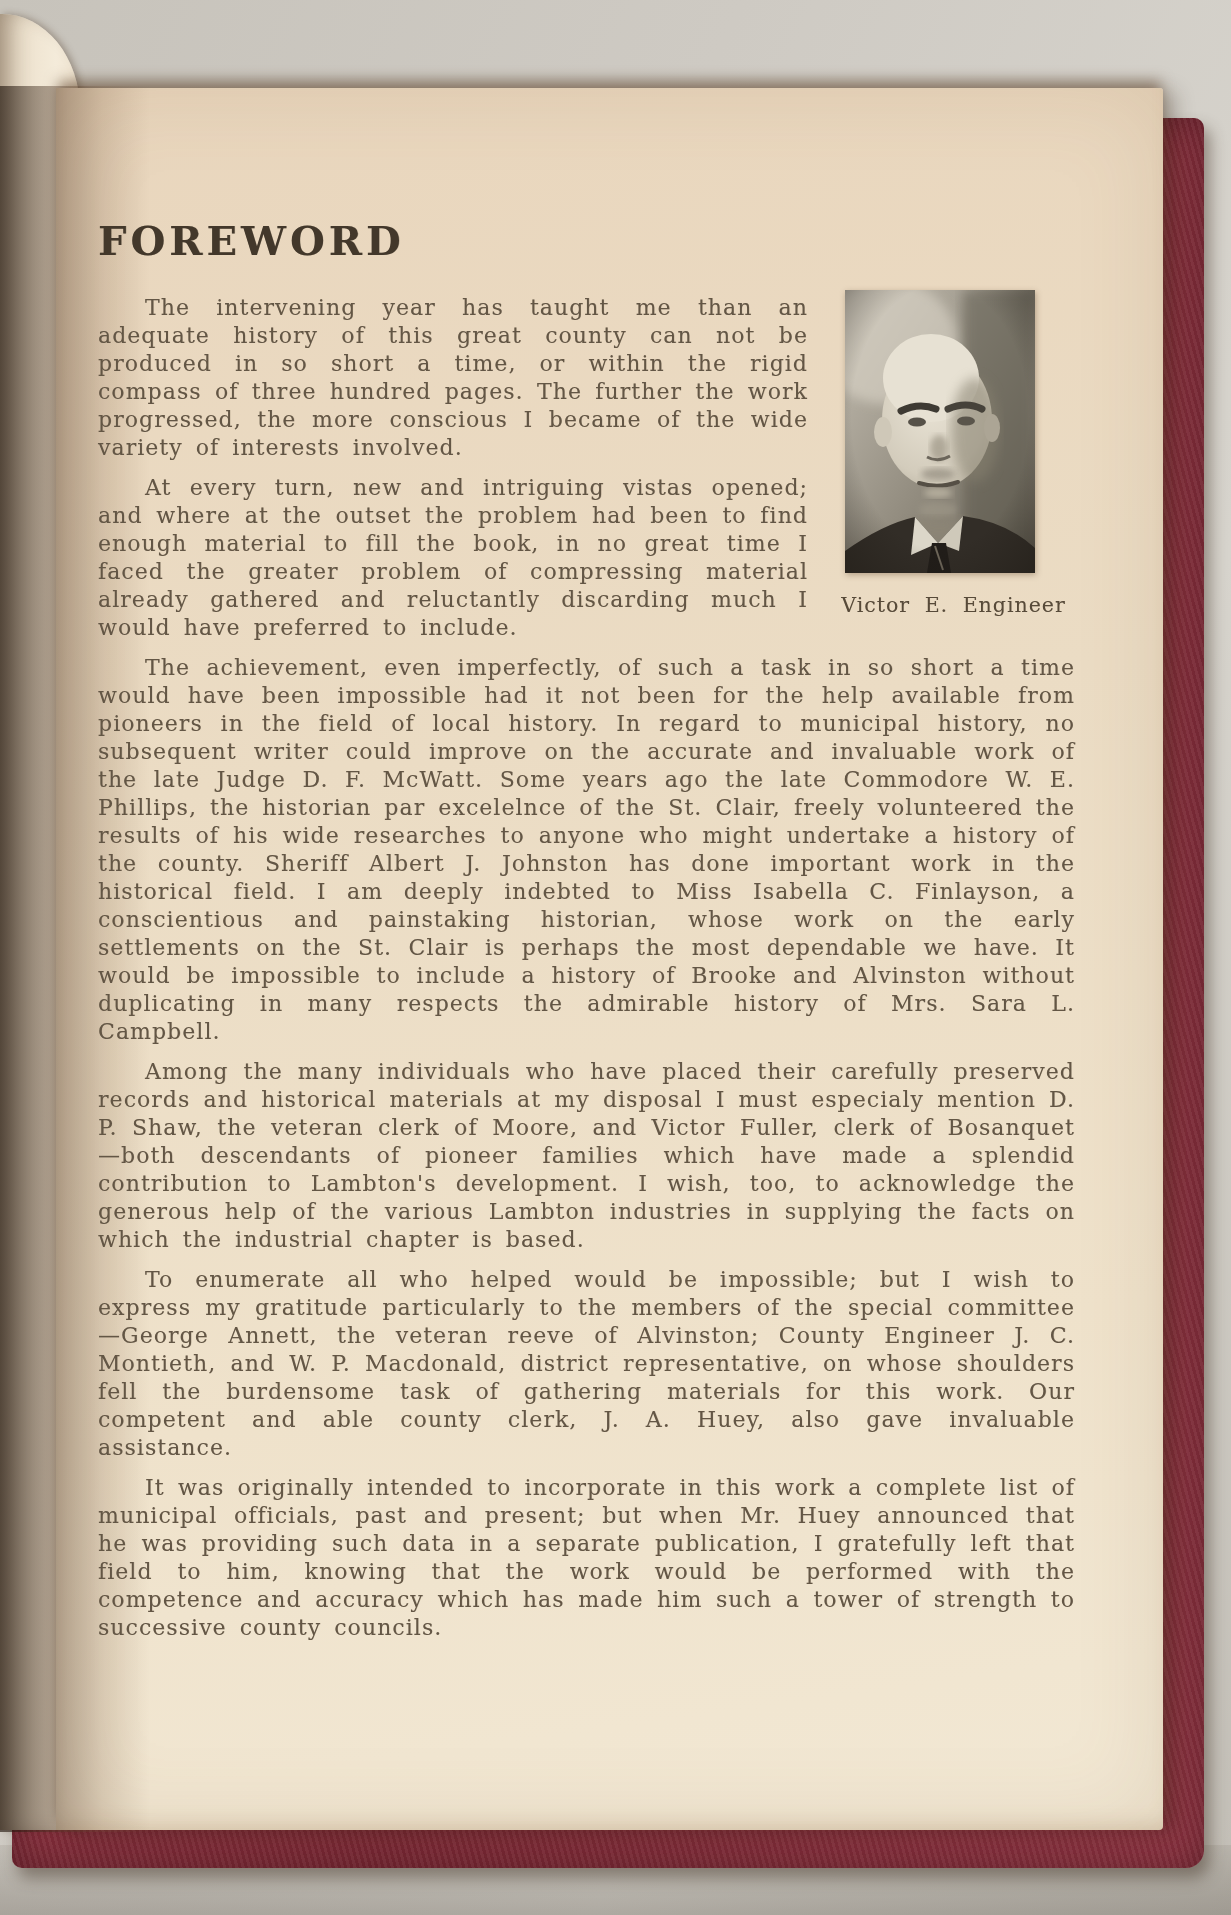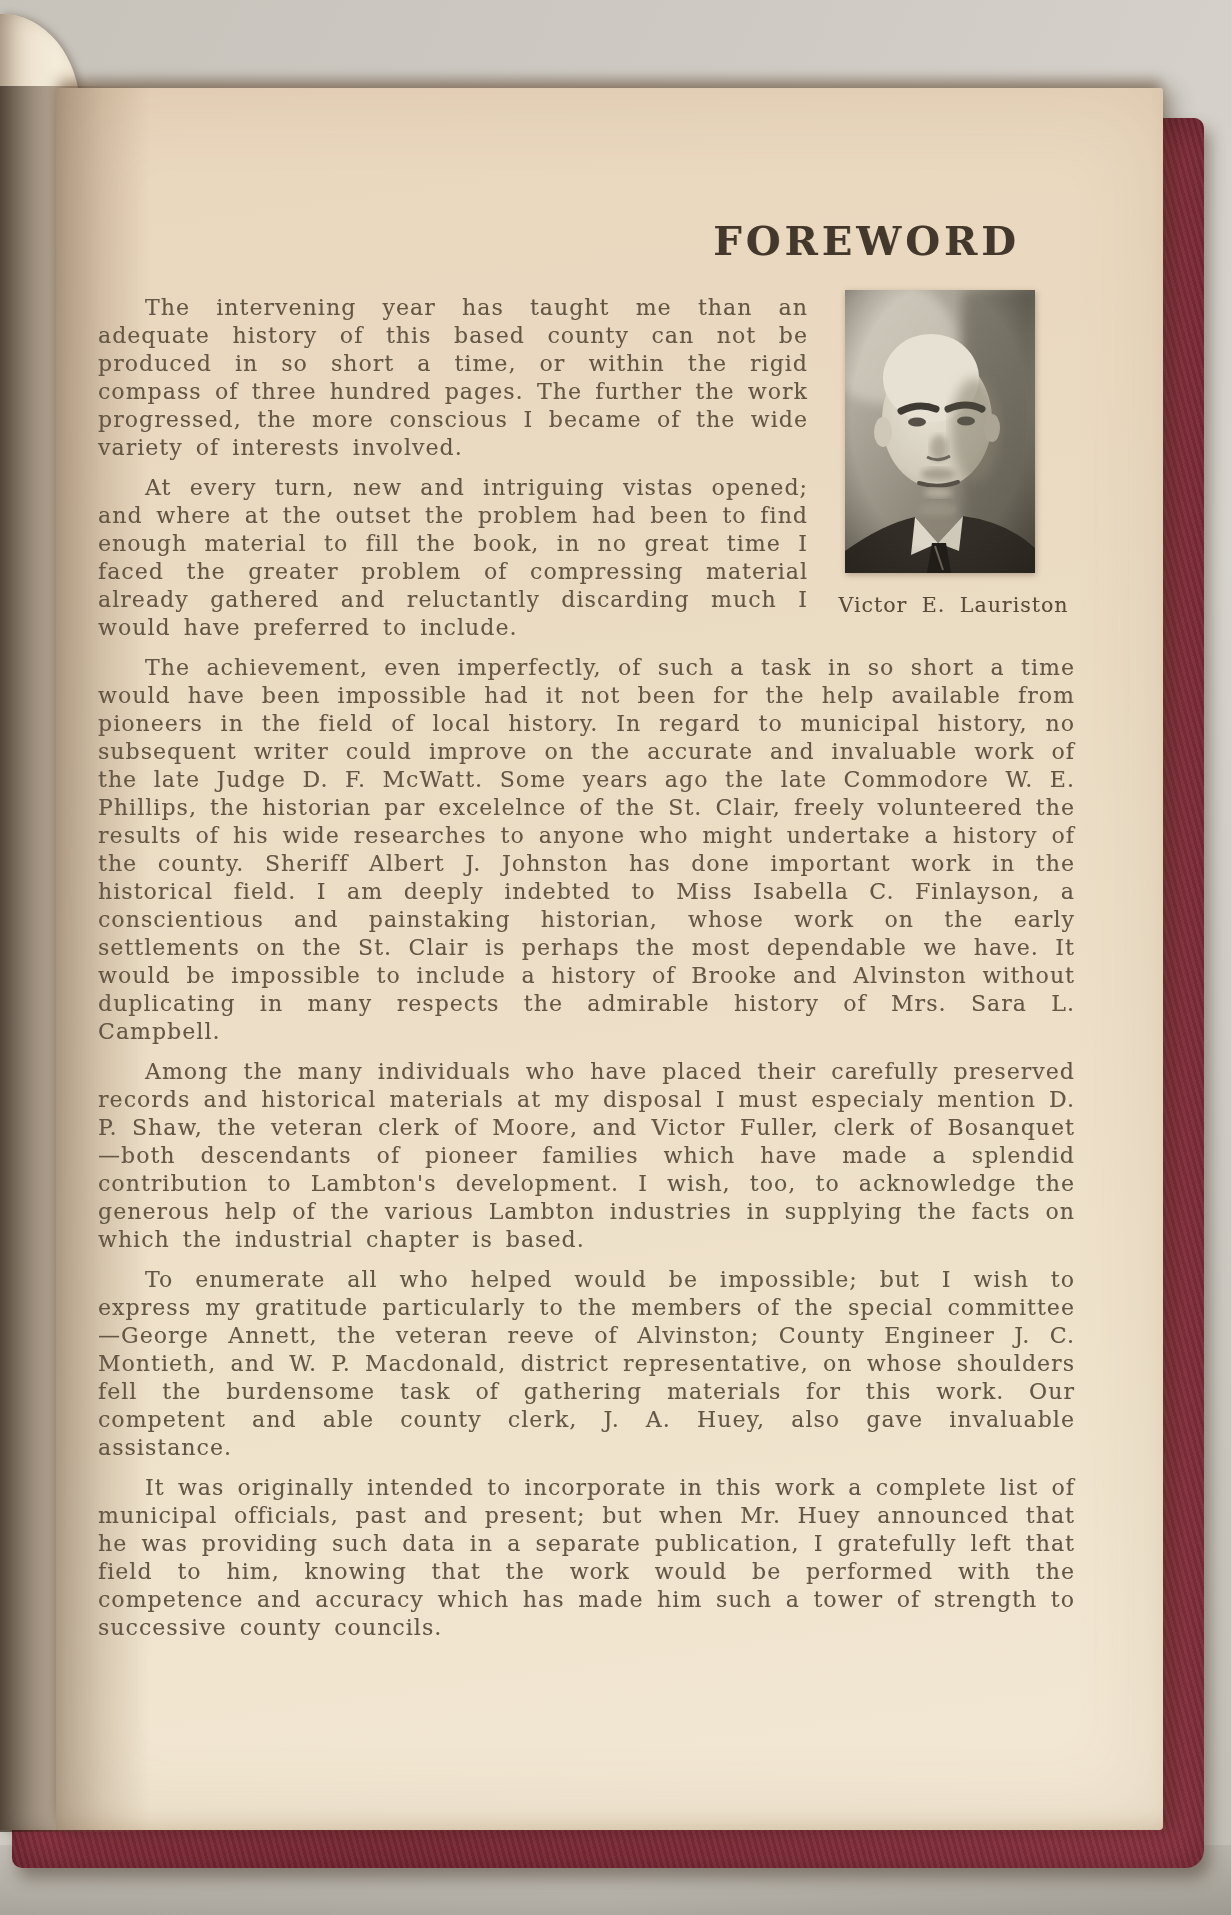--- a/index.html
+++ b/index.html
@@ -49,21 +49,21 @@
   .gutter{
     position:absolute;left:0;top:86px;width:150px;height:1746px;
     background:linear-gradient(90deg,rgba(28,17,9,0.62) 0%,rgba(55,36,22,0.46) 22%,rgba(85,58,37,0.32) 45%,rgba(115,85,58,0.18) 68%,rgba(115,85,58,0) 100%);
   }
   
   .content{
     position:absolute;left:98px;top:218px;width:977px;
     color:#615443;
   }
   .content h1{
-    margin:0 55px 0 0;padding:0;text-align:right;
+    margin:0 55px 0 0;padding:0;text-align:left;
     font-size:40px;line-height:46px;font-weight:700;letter-spacing:4px;
     color:#43382b;text-shadow:0.4px 0.4px 0 rgba(67,56,43,0.35);
   }
   .body-text{
     margin-top:30px;
     font-size:22px;line-height:28px;text-align:justify;
     letter-spacing:1.05px;word-spacing:5px;
     color:#635645;text-shadow:0.3px 0.3px 0.6px rgba(99,86,69,0.28);
   }
   .body-text p{margin:0 0 12px 0;text-indent:47px;}
@@ -139,24 +139,24 @@
           <ellipse cx="93" cy="203" rx="14" ry="5" fill="#b5ae9d" filter="url(#b3)"></ellipse>
           <ellipse cx="93" cy="220" rx="19" ry="8" fill="#a29b8b" opacity="0.55" filter="url(#b3)"></ellipse>
           <ellipse cx="94" cy="240" rx="32" ry="13" fill="#8c8576" opacity="0.8" filter="url(#b6)"></ellipse>
           <path d="M0,283 L0,261 Q38,234 70,227 L93,253 L118,226 Q162,232 190,258 L190,283 Z" fill="#322d27"></path>
           <path d="M70,227 L93,253 L66,265 Z" fill="#dcd7c9"></path>
           <path d="M118,226 L93,253 L114,261 Z" fill="#cfc9ba"></path>
           <path d="M87,253 L101,253 L106,283 L82,283 Z" fill="#211d19"></path>
           <path d="M90,256 L98,280" stroke="#6f685b" stroke-width="2"></path>
           <rect x="0" y="0" width="190" height="283" fill="url(#vig)"></rect>
         </svg>
-        <div class="caption">Victor E. Lauriston</div>
+        <div class="caption">Victor E. Engineer</div>
       </div>
 
-      <p>The intervening year has taught me than an adequate history of this based county can not be produced in so short a time, or within the rigid compass of three hundred pages. The further the work progressed, the more conscious I became of the wide variety of interests involved.</p>
+      <p>The intervening year has taught me than an adequate history of this great county can not be produced in so short a time, or within the rigid compass of three hundred pages. The further the work progressed, the more conscious I became of the wide variety of interests involved.</p>
       <p>At every turn, new and intriguing vistas opened; and where at the outset the problem had been to find enough material to fill the book, in no great time I faced the greater problem of compressing material already gathered and reluctantly discarding much I would have preferred to include.</p>
       <p>The achievement, even imperfectly, of such a task in so short a time would have been impossible had it not been for the help available from pioneers in the field of local history. In regard to municipal history, no subsequent writer could improve on the accurate and invaluable work of the late Judge D. F. McWatt. Some years ago the late Commodore W. E. Phillips, the historian par excelelnce of the St. Clair, freely volunteered the results of his wide researches to anyone who might undertake a history of the county. Sheriff Albert J. Johnston has done important work in the historical field. I am deeply indebted to Miss Isabella C. Finlayson, a conscientious and painstaking historian, whose work on the early settlements on the St. Clair is perhaps the most dependable we have. It would be impossible to include a history of Brooke and Alvinston without duplicating in many respects the admirable history of Mrs. Sara L. Campbell.</p>
       <p>Among the many individuals who have placed their carefully preserved records and historical materials at my disposal I must especialy mention D. P. Shaw, the veteran clerk of Moore, and Victor Fuller, clerk of Bosanquet—both descendants of pioneer families which have made a splendid contribution to Lambton's development. I wish, too, to acknowledge the generous help of the various Lambton industries in supplying the facts on which the industrial chapter is based.</p>
       <p>To enumerate all who helped would be impossible; but I wish to express my gratitude particularly to the members of the special committee—George Annett, the veteran reeve of Alvinston; County Engineer J. C. Montieth, and W. P. Macdonald, district representative, on whose shoulders fell the burdensome task of gathering materials for this work. Our competent and able county clerk, J. A. Huey, also gave invaluable assistance.</p>
       <p>It was originally intended to incorporate in this work a complete list of municipal officials, past and present; but when Mr. Huey announced that he was providing such data in a separate publication, I gratefully left that field to him, knowing that the work would be performed with the competence and accuracy which has made him such a tower of strength to successive county councils.</p>
     </div>
   </div>
 </div>
 
 </body></html>

